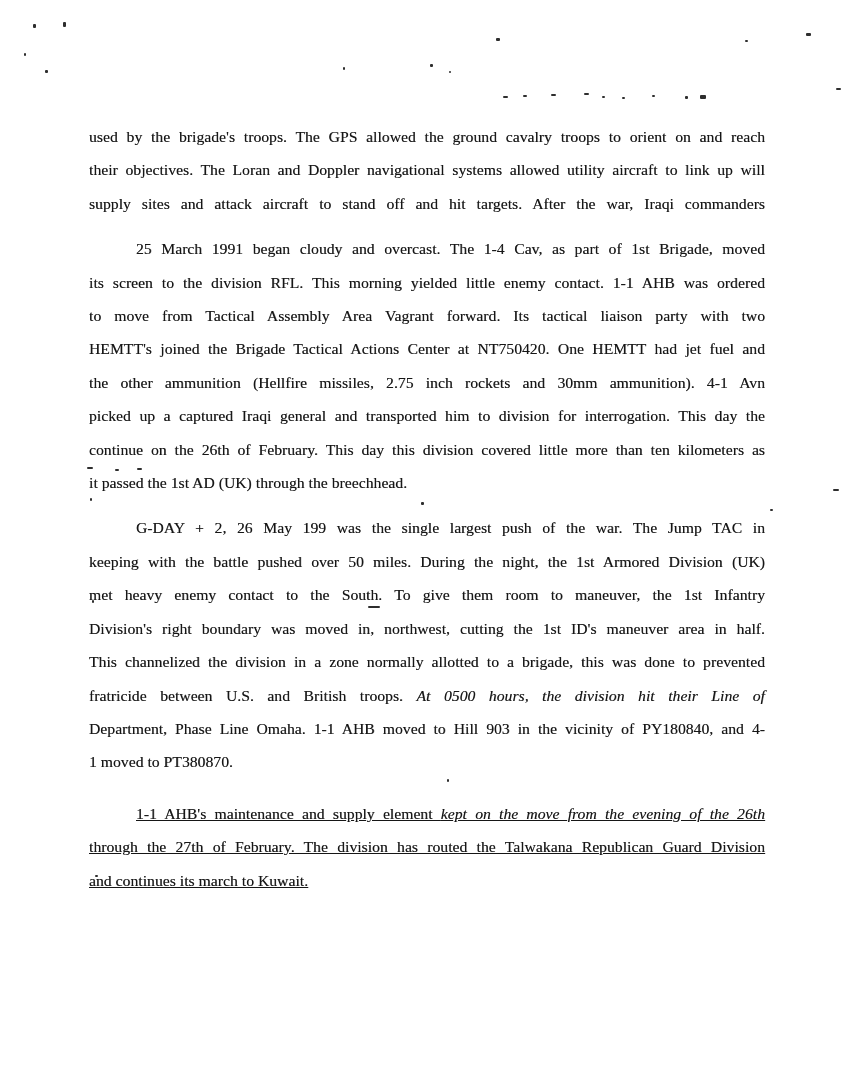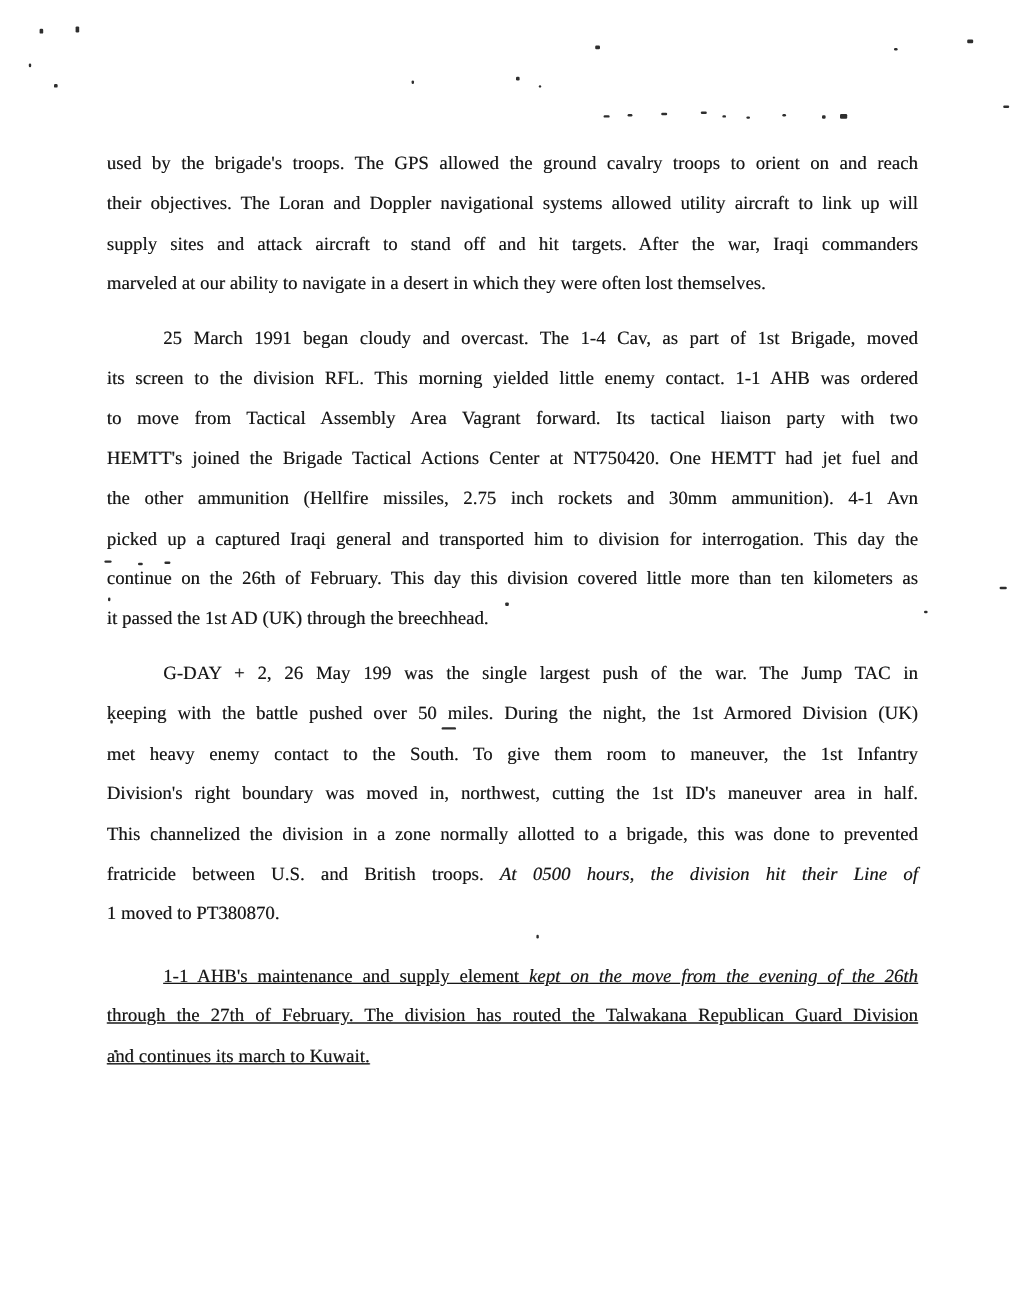--- a/index.html
+++ b/index.html
@@ -45,21 +45,20 @@
 <body>
 
 <div class="page">
 
   <div class="textblock">
 
     <div class="para">
       <div class="line">used by the brigade's troops.  The GPS allowed the ground cavalry troops to orient on and reach</div>
       <div class="line">their objectives.  The Loran and Doppler navigational systems allowed utility aircraft to link up will</div>
       <div class="line">supply sites and attack aircraft to stand off and hit targets.  After the war, Iraqi commanders</div>
-      <div class="line last">marveled at our ability to navigate in a desert in which they were often lost themselves.</div>
     </div>
 
     <div class="para gap-a">
       <div class="line indent">25 March 1991 began cloudy and overcast.  The 1-4 Cav, as part of 1st Brigade, moved</div>
       <div class="line">its screen to the division RFL.  This morning yielded little enemy contact.  1-1 AHB was ordered</div>
       <div class="line">to move from Tactical Assembly Area Vagrant forward.  Its tactical liaison party with two</div>
       <div class="line">HEMTT's joined the Brigade Tactical Actions Center at NT750420.  One HEMTT had jet fuel and</div>
       <div class="line">the other ammunition (Hellfire missiles, 2.75 inch rockets and 30mm ammunition).  4-1 Avn</div>
       <div class="line">picked up a captured Iraqi general and transported him to division for interrogation.  This day the</div>
       <div class="line">continue on the 26th of February.  This day this division covered little more than ten kilometers as</div>
@@ -68,20 +67,21 @@
 
     <div class="para gap-b">
       <div class="line indent">G-DAY + 2, 26 May 199 was the single largest push of the war.  The Jump TAC in</div>
       <div class="line">keeping with the battle pushed over 50 miles.  During the night, the 1st Armored Division (UK)</div>
       <div class="line">met heavy enemy contact to the South.  To give them room to maneuver, the 1st Infantry</div>
       <div class="line">Division's right boundary was moved in, northwest, cutting the 1st ID's maneuver area in half.</div>
       <div class="line">This channelized the division in a zone normally allotted to a brigade, this was done to prevented</div>
       <div class="line">
         <span>fratricide between U.S. and British troops.  </span><span class="slant">At 0500 hours, the division hit their Line of</span>
       </div>
+      <div class="line">Department, Phase Line Omaha.  1-1 AHB moved to Hill 903 in the vicinity of PY180840, and 4-</div>
       <div class="line last">1 moved to PT380870.</div>
     </div>
 
     <div class="para gap-c">
       <div class="line indent">
         <span>1-1 AHB's maintenance and supply element </span><span class="slant">kept on the move from the evening of the 26th</span>
       </div>
       <div class="line">through the 27th of February.  The division has routed the Talwakana Republican Guard Division</div>
       <div class="line last">and continues its march to Kuwait.</div>
     </div>

